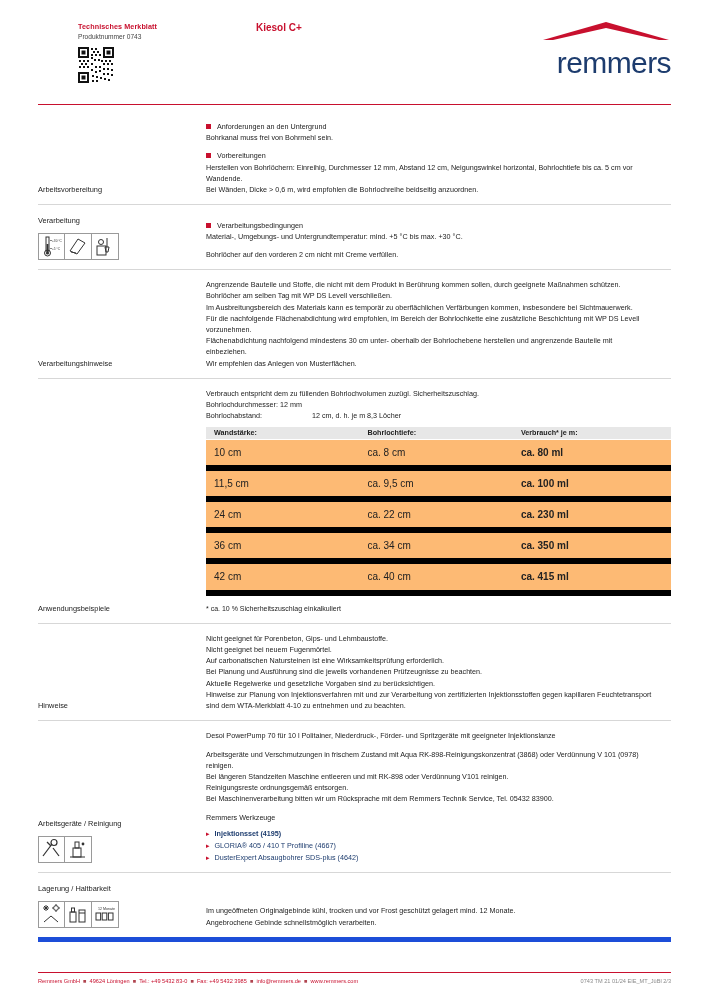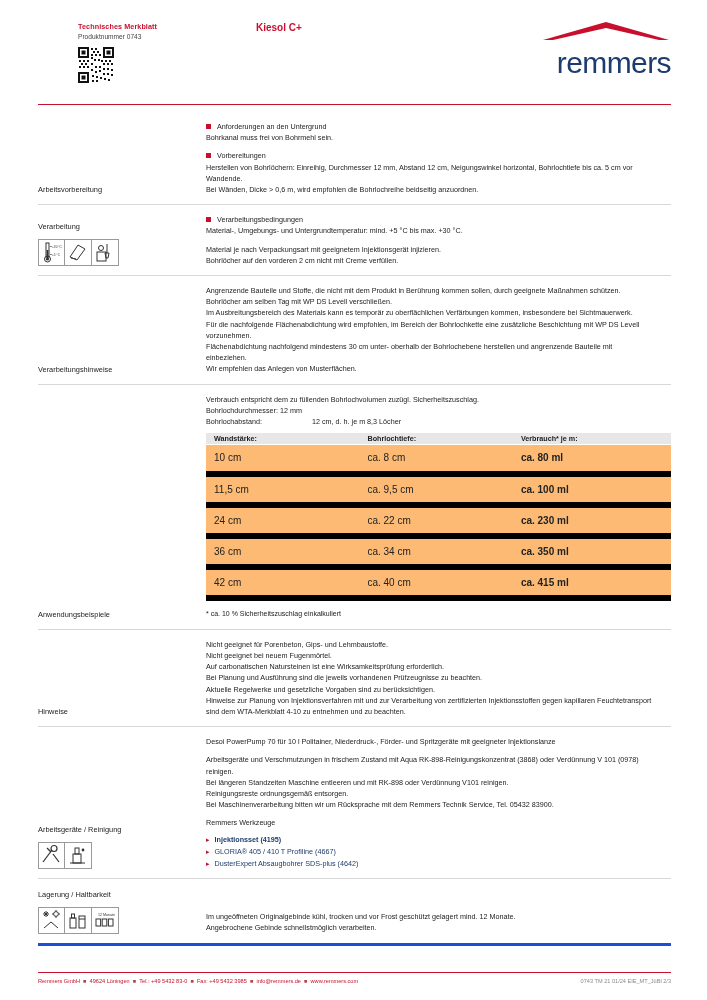--- a/index.html
+++ b/index.html
@@ -103,21 +103,21 @@
     box-sizing: border-box;
   }
 
   .row {
     display: flex;
     align-items: flex-end;
     padding: 9px 0 9px 0;
     border-bottom: 1px solid #d7d7d7;
   }
   .row:first-child { border-top: none; }
-  .row-last { border-bottom: 3px solid #1d4ed8; }
+  .row-last { border-bottom: 5px solid #1d4ed8; }
 
   .col-label {
     width: 168px;
     flex: 0 0 168px;
     font-size: 7.4px;
     color: #222;
     line-height: 11px;
     padding-top: 1px;
   }
   .col-body {
@@ -370,21 +370,20 @@
           </div>
         </div>
       </div>
       <div class="col-body">
         <div class="bullet-head">
           <div class="sq"></div>
           <div class="bullet-title">Verarbeitungsbedingungen</div>
         </div>
         <div class="para">Material-, Umgebungs- und Untergrundtemperatur: mind. +5 °C bis max. +30 °C.</div>
         <div class="gap"></div>
-        <div class="para">Material je nach Verpackungsart mit geeignetem Injektionsgerät injizieren.</div>
         <div class="para">Bohrlöcher auf den vorderen 2 cm nicht mit Creme verfüllen.</div>
       </div>
     </div>
 
     <div class="row">
       <div class="col-label">Verarbeitungshinweise</div>
       <div class="col-body">
         <div class="para">Angrenzende Bauteile und Stoffe, die nicht mit dem Produkt in Berührung kommen sollen, durch geeignete Maßnahmen schützen.</div>
         <div class="para">Bohrlöcher am selben Tag mit WP DS Levell verschließen.</div>
         <div class="para">Im Ausbreitungsbereich des Materials kann es temporär zu oberflächlichen Verfärbungen kommen, insbesondere bei Sichtmauerwerk.</div>

